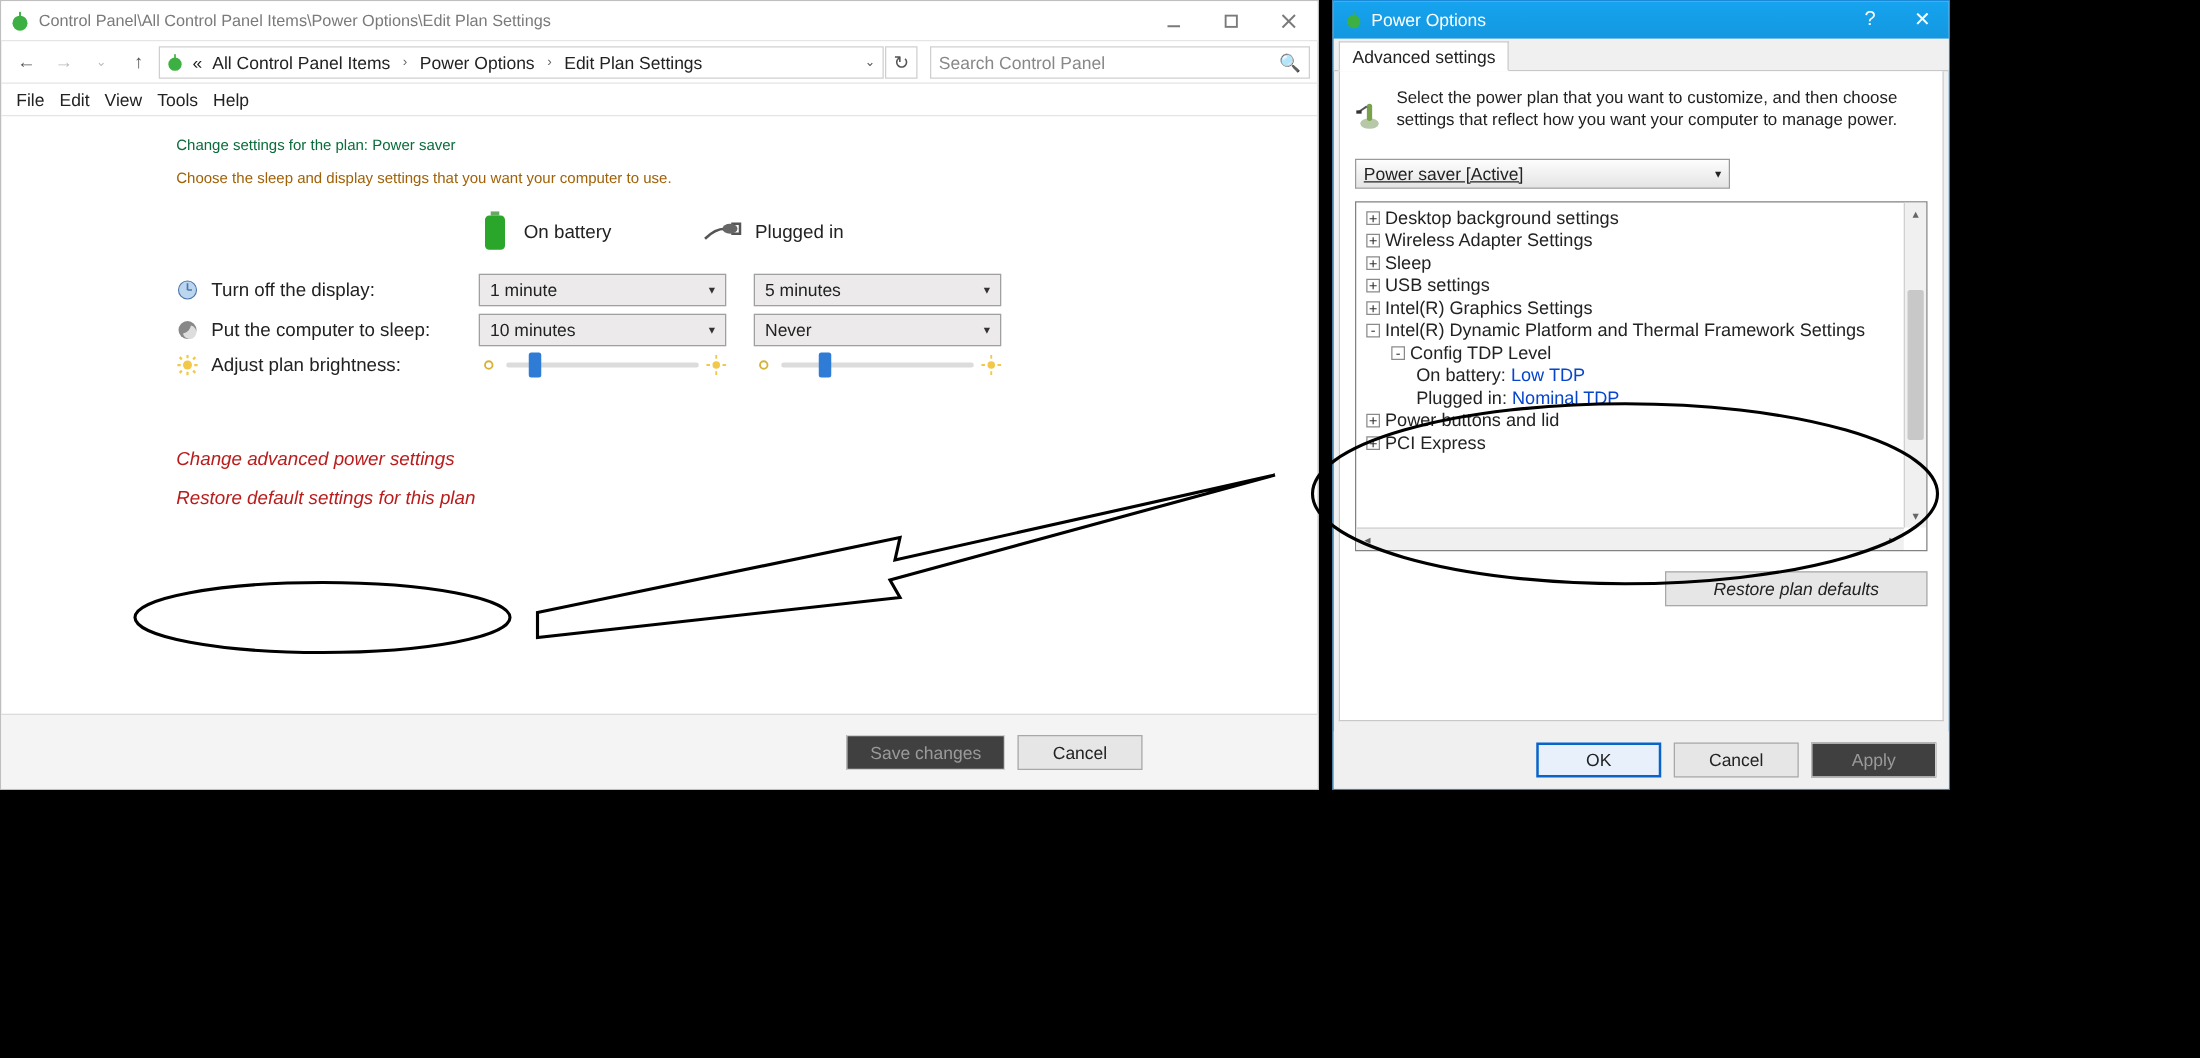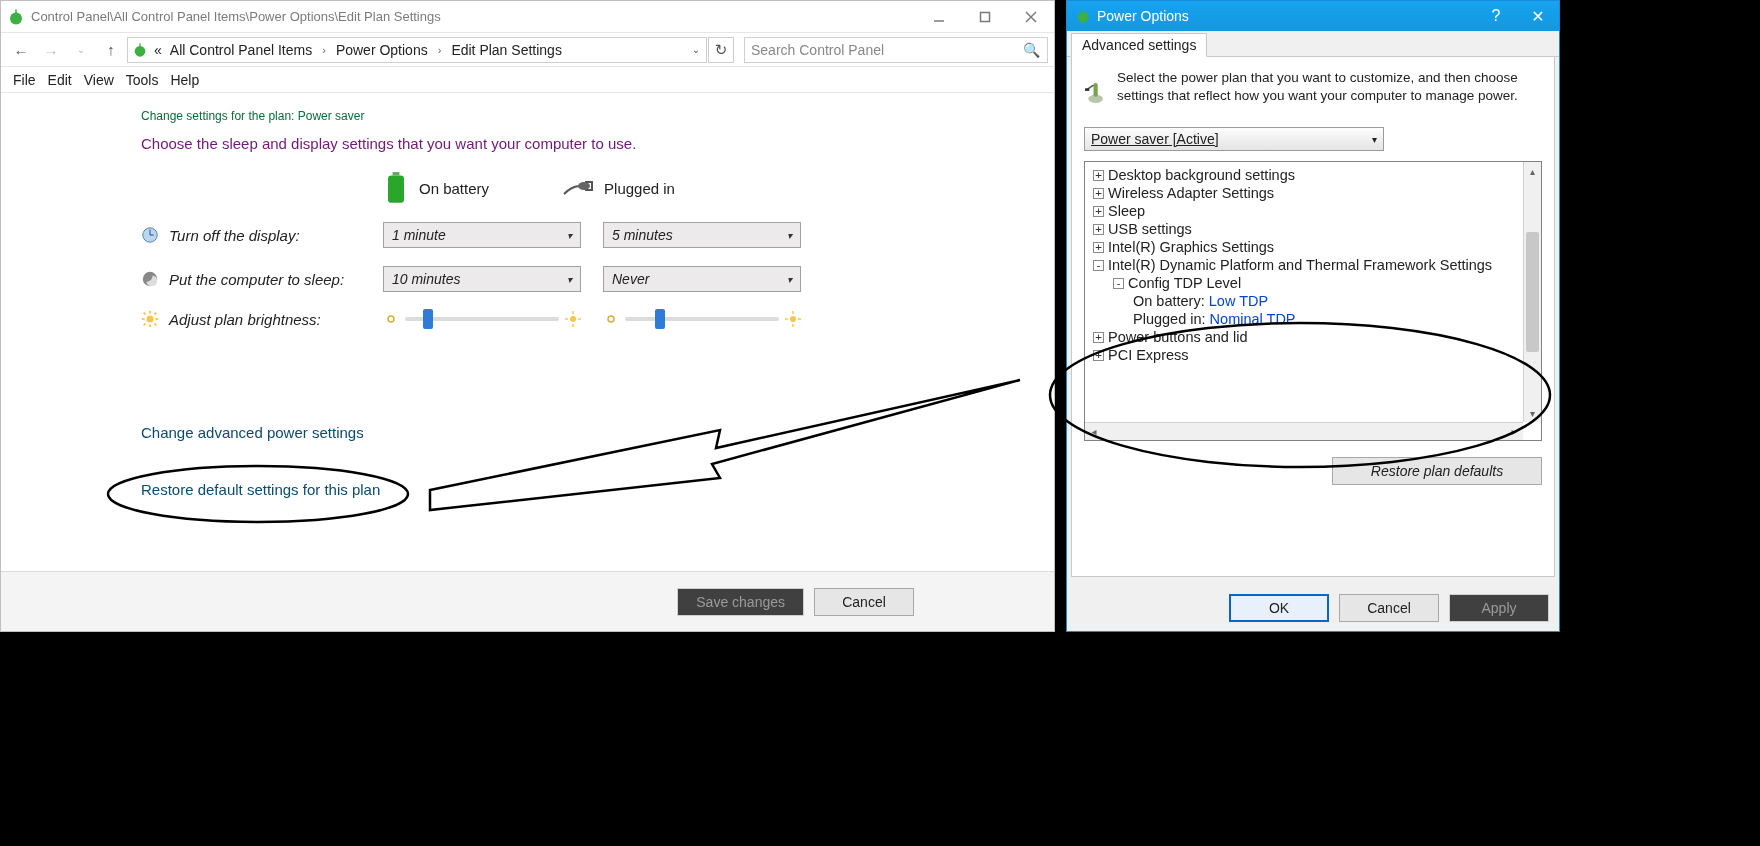--- a/index.html
+++ b/index.html
@@ -39,33 +39,33 @@
   .addr-drop { width:20px; text-align:center; color:#555; font-size:10px; }
   .refresh-btn { width:26px;height:26px;border:1px solid #cfcfcf;display:flex;align-items:center;justify-content:center;color:#555;margin-left:-1px; }
   .search-box { margin-left: 8px; flex:1; height:26px; border:1px solid #cfcfcf; display:flex; align-items:center; padding:0 6px; color:#888; font-size:14px; }
   .search-box span.ph { flex:1; }
   .menus { height:26px; display:flex; align-items:center; gap:12px; padding:0 12px; border-bottom:1px solid #e5e5e5; font-size:14px; }
   .menus span { cursor:default; }
   .content { position:relative; padding: 16px 0 0 140px; height: calc(100% - 32px - 34px - 26px - 60px); }
   .page-title { color:#0a5a2a; color:#0a6b37; font-size:21px; margin-bottom:10px; color:#0a6d3b; }
   .page-title { color:#0a6c3a; }
   h1.page-title { font-weight:400; margin:0 0 12px 0; color:#0a6c3a; font-size:12px; }
-  .subtext { font-size:15px; color:#701a75; margin-bottom:20px; }
+  .subtext { font-size:12px; color:#a16207; margin-bottom:20px; }
   .col-headers { display:flex; margin-left:242px; gap:73px; align-items:center; margin-bottom:18px; }
   .hdr { display:flex; align-items:center; gap:10px; font-size:15px; }
-  .row { display:flex; align-items:center; margin-bottom:18px;font-style:italic; }
+  .row { display:flex; align-items:center; margin-bottom:6px; }
   .row .lbl { display:flex; align-items:center; gap:10px; width:242px; font-size:15px; }
   .row .icon16 { width:18px; height:18px; }
   .dropdown { width:198px; height:26px; border:1px solid #a0a0a0; background:#eceaea; display:flex; align-items:center; justify-content:space-between; padding:0 8px 0 8px; font-size:14px; margin-right:22px; color:#222; }
   .dropdown .dd-arrow { font-size:10px; color:#333; }
   .slider-cell { width:198px; margin-right:22px; display:flex; align-items:center; gap:6px; }
   .sun { width:16px; height:16px; }
   .slider-track { position:relative; flex:1; height:4px; background:#dcdcdc; border-radius:2px; }
   .slider-thumb { position:absolute; top:-8px; width:10px; height:20px; background:#2e7cd6; border-radius:2px; }
-  .link { color:#0c4a6e; font-size:15px; cursor:pointer; margin-top:28px; display:inline-block; }
+  .link { color:#b91c1c; font-size:15px; cursor:pointer; margin-top:2px; display:inline-block;font-style:italic; }
   .footer-bar { position:absolute; bottom:0; left:0; right:0; height:60px; background:#f4f4f4; border-top:1px solid #dcdcdc; display:flex; align-items:center; justify-content:flex-end; padding-right:140px; gap:10px; }
   .btn { min-width:100px; height:28px; border:1px solid #a8a8a8; background:#e6e6e6; display:flex; align-items:center; justify-content:center; font-size:14px; padding:0 18px; }
   .btn.disabled { color:#9a9a9a; background:#404040; border-color:#cfcfcf; }
   
   .win-dlg {
     position:absolute; left:1066px; top:0; width:494px; height:632px;
     background:#f0f0f0; border:1px solid #1a8ad6;
   }
   .titlebar-dlg { height:30px; background:#1aa0e8; background:linear-gradient(#16a3ef,#1398e0); display:flex; align-items:center; padding:0 0 0 8px; color:#fff; font-size:14px; }
   .titlebar-dlg .spacer { flex:1; }

